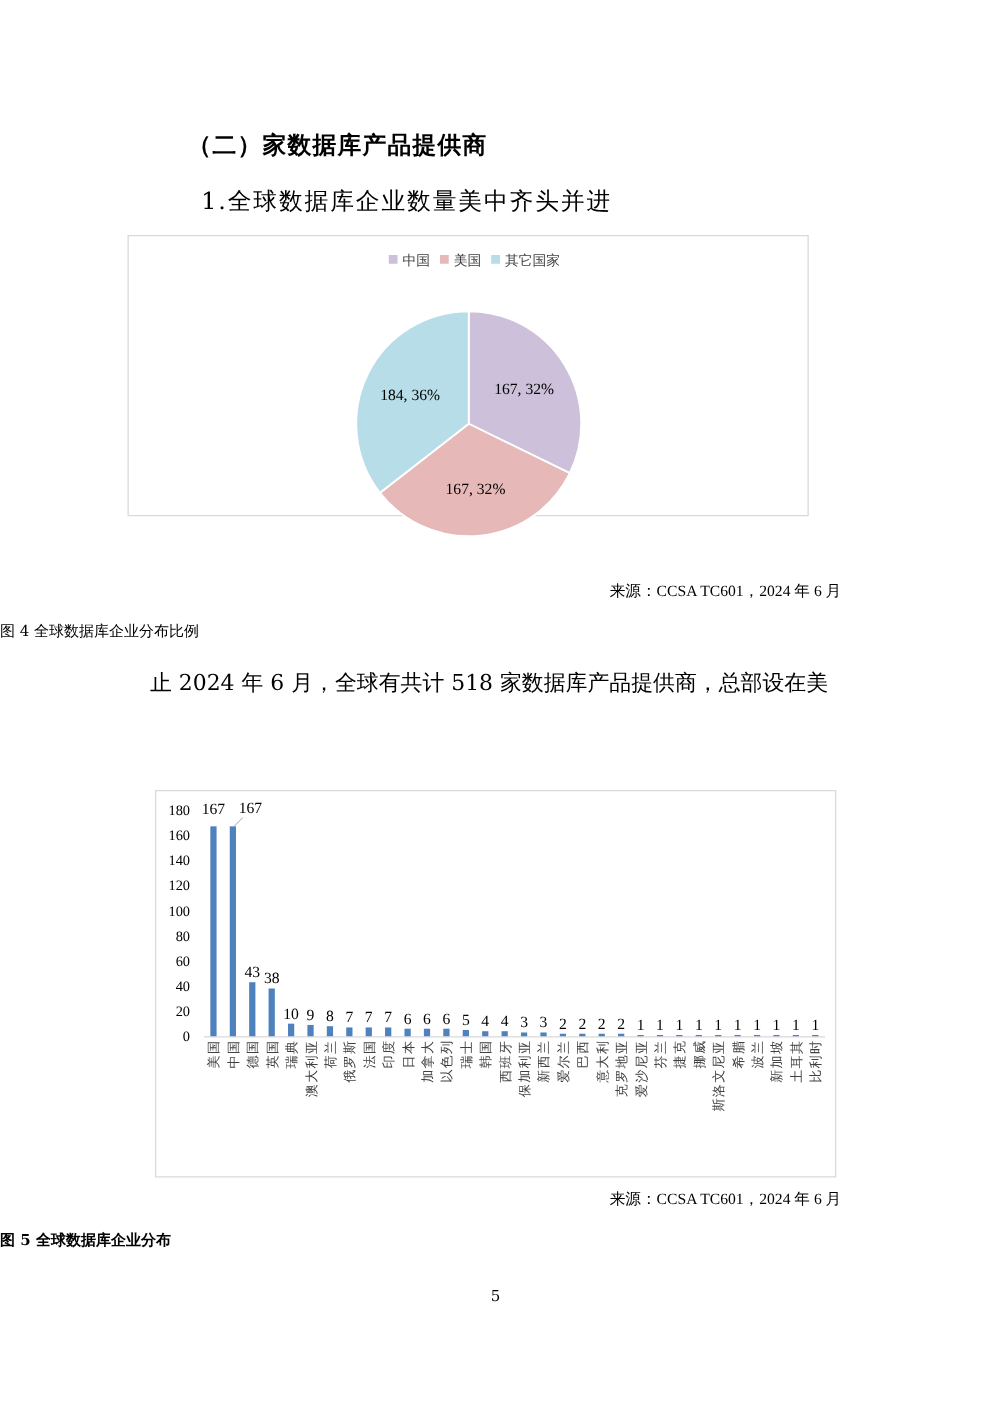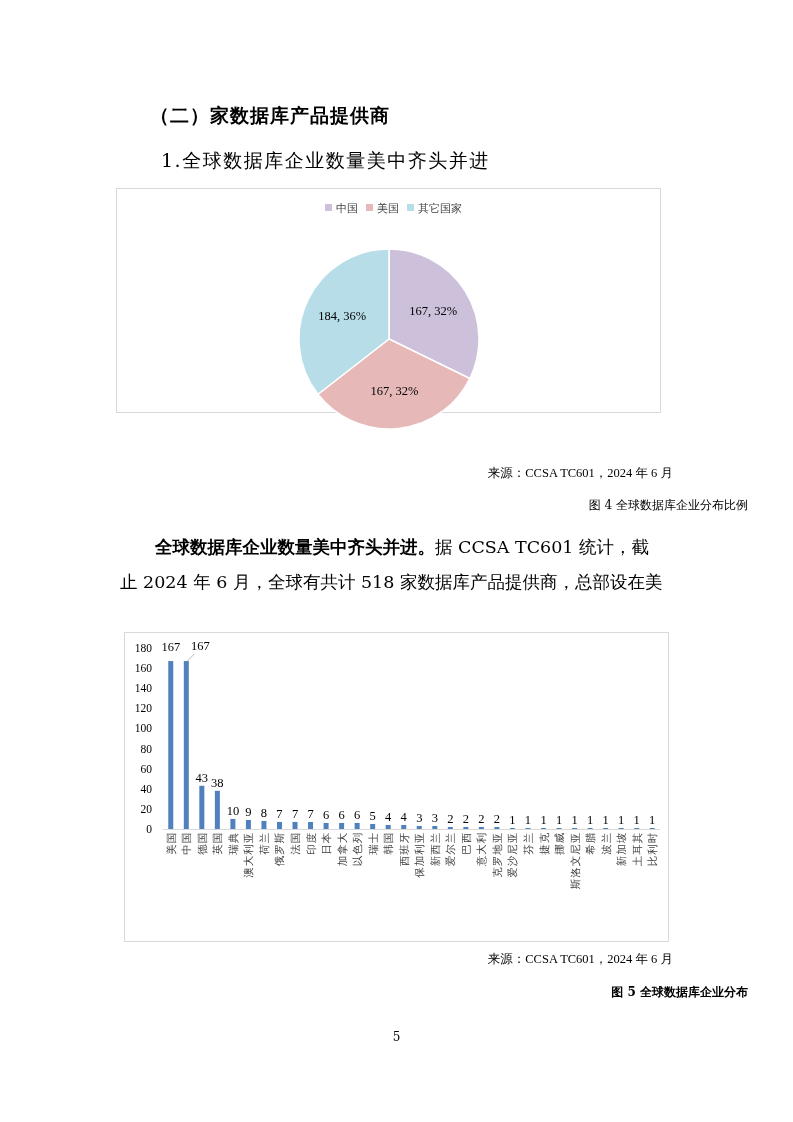--- a/index.html
+++ b/index.html
@@ -4,51 +4,50 @@
 <style>
   html, body { margin: 0; padding: 0; background: #ffffff; }
   body { width: 793px; height: 1122px; position: relative; overflow: hidden;
          font-family: "DejaVu Serif", "Liberation Serif", serif; color: #000; }
   .abs { position: absolute; }
   .h2 { left: 150px; top: 103px; font-size: 19px; font-weight: bold; letter-spacing: 1px;
         font-family: "DejaVu Sans", sans-serif; white-space: nowrap; }
   .h3 { left: 161px; top: 148px; font-size: 19px; letter-spacing: 1.5px; white-space: nowrap; }
   .frame { border: 1px solid #d9d9d9; background: #fff; box-sizing: border-box; }
   .source { right: 120px; font-size: 12.5px; white-space: nowrap; font-family: Liberation Serif, serif; }
-  .caption { left: 0; width: 720px; text-align: right; font-size: 12px; white-space: nowrap; padding-left: 28px; }
+  .caption { left: 0; width: 720px; text-align: left; font-size: 12px; white-space: nowrap; }
   .para { left: 120px; width: 556px; font-size: 17.5px; line-height: 35px; }
   .para p { margin: 0; white-space: nowrap; }
   .para b { font-family: "DejaVu Sans", sans-serif; font-weight: bold; }
   .legend { font-size: 11px; white-space: nowrap; font-family: "DejaVu Sans", sans-serif; color: #404040; }
   .legend .sw { display: inline-block; width: 7px; height: 7px; margin: 0 4px 0 8px; vertical-align: 1px; }
   .pageno { left: 0; width: 793px; text-align: center; top: 1030px; font-size: 12px; }
   svg text { font-family: "Liberation Serif", serif; }
 </style>
 </head>
 <body>
 
 <div class="abs h2">（二）家数据库产品提供商</div>
 <div class="abs h3">1.全球数据库企业数量美中齐头并进</div>
 
-<div class="abs frame" style="left:116px; top:188px; width:545px; height:225px;">
+<div class="abs frame" style="left:102px; top:188px; width:545px; height:225px;">
   <div class="abs legend" style="left:0; width:545px; top:12px; text-align:center;" id="pie-legend"><span class="sw" style="background: rgb(204, 192, 218);"></span><span>中国</span><span class="sw" style="background: rgb(230, 185, 184);"></span><span>美国</span><span class="sw" style="background: rgb(183, 221, 232);"></span><span>其它国家</span></div>
   <svg class="abs" style="left:0; top:0;" width="545" height="269" id="pie-svg">
       <path d="M272,150 L272,60 A90,90 0 0 1 352.84887866798715,189.54059708867703 Z" fill="#ccc0da" stroke="#ffffff" stroke-width="1.5"></path>
       <path d="M272,150 L352.84887866798715,189.54059708867703 A90,90 0 0 1 200.95971252261745,205.25647070824238 Z" fill="#e6b9b8" stroke="#ffffff" stroke-width="1.5"></path>
       <path d="M272,150 L200.95971252261745,205.25647070824238 A90,90 0 0 1 272,60 Z" fill="#b7dde8" stroke="#ffffff" stroke-width="1.5"></path>
       <text x="316.28301659472163" y="126.36208326824166" text-anchor="middle" font-size="12.5" fill="#000">167, 32%</text>
       <text x="277.3724184382086" y="205.92279961755526" text-anchor="middle" font-size="12.5" fill="#000">167, 32%</text>
       <text x="225.10765037256746" y="131.06645368856732" text-anchor="middle" font-size="12.5" fill="#000">184, 36%</text>
     </svg>
 </div>
 <div class="abs source" style="top:465px;">来源：CCSA TC601，2024 年 6 月</div>
 <div class="abs caption" style="top:497px;">图 4 全球数据库企业分布比例</div>
 
 <div class="abs para" style="top:530px;">
-  <p style="text-indent:35px;"><b>全球数据库企业数量美中齐头并进。</b><span>据 CCSA TC601 统计，截</span></p>
   <p>止 2024 年 6 月，全球有共计 518 家数据库产品提供商，总部设在美</p>
 </div>
 
 <div class="abs frame" style="left:124px; top:632px; width:545px; height:310px;">
   <svg class="abs" style="left:0; top:0;" width="545" height="310" id="bar-svg">
       <text x="27" y="200" text-anchor="end" font-size="11.5" fill="#000">0</text>
       <text x="27" y="179.88888888888889" text-anchor="end" font-size="11.5" fill="#000">20</text>
       <text x="27" y="159.77777777777777" text-anchor="end" font-size="11.5" fill="#000">40</text>
       <text x="27" y="139.66666666666669" text-anchor="end" font-size="11.5" fill="#000">60</text>
       <text x="27" y="119.55555555555556" text-anchor="end" font-size="11.5" fill="#000">80</text>

